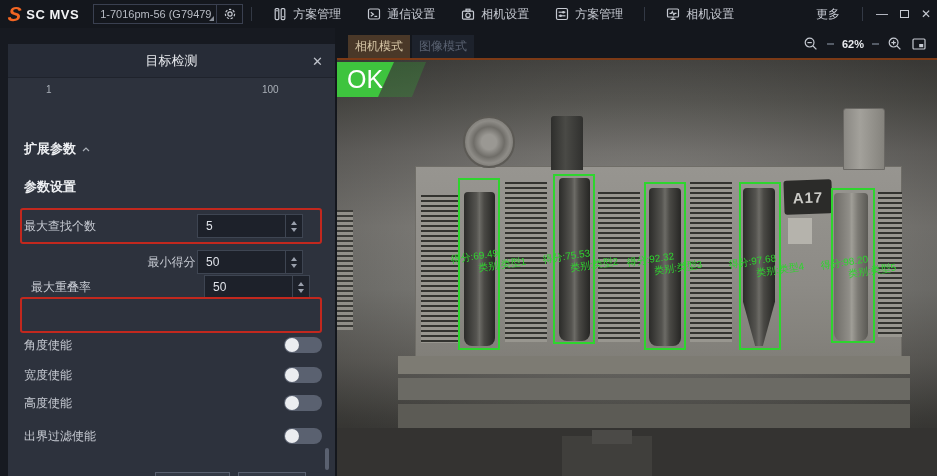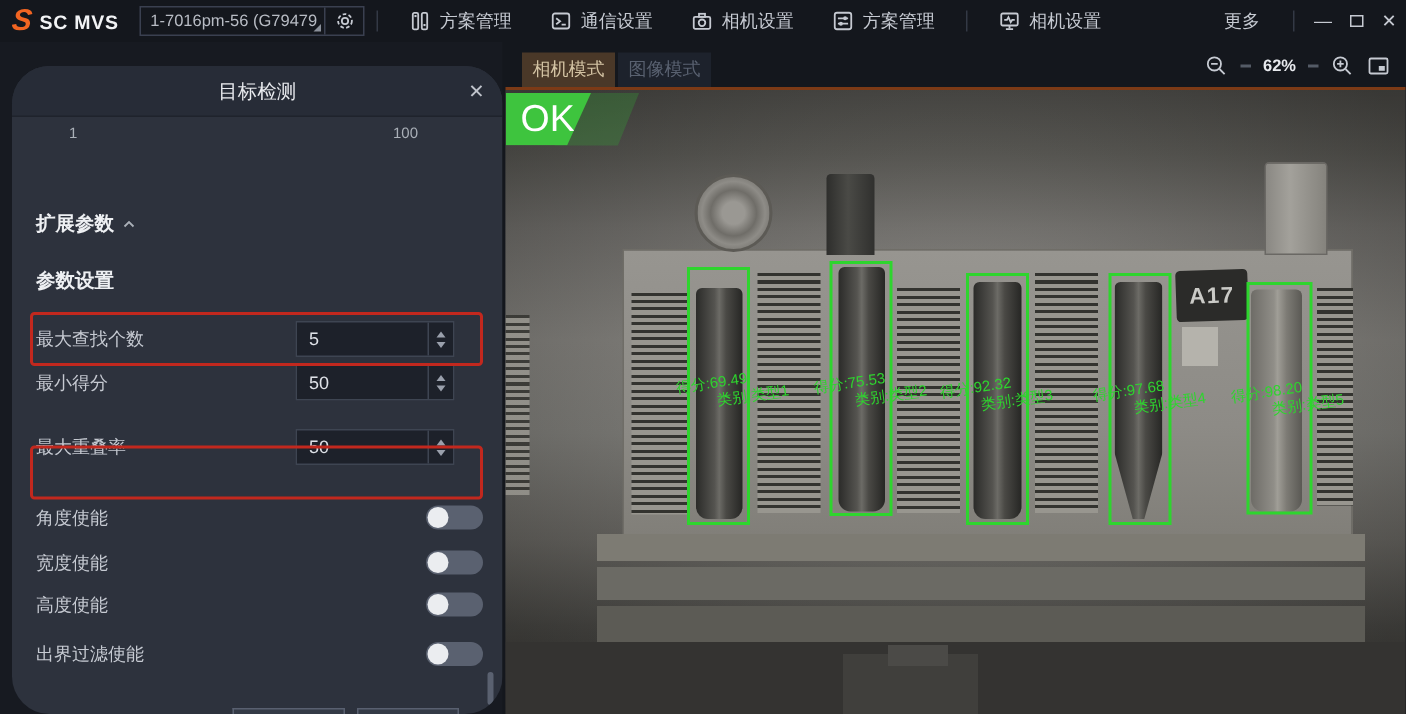--- a/index.html
+++ b/index.html
@@ -25,21 +25,21 @@
   .menu-item { display:flex; align-items:center; gap:6px; padding:0 13px; font-size:12px;
     color:#c6cad2; cursor:default; }
   .tb-right { margin-left:auto; display:flex; align-items:center; }
   .more-btn { font-size:12px; padding:0 14px; }
   .winbtn { width:22px; height:28px; display:flex; align-items:center; justify-content:center;
     font-size:12px; color:#c6cad2; }
   .maxbox { width:9px; height:8px; border:1px solid #c6cad2; }
 
   
   .panel { position:absolute; left:8px; top:44px; width:327px; height:432px;
-    background:#2d323d; overflow:hidden;border-radius:25px; }
+    background:#2d323d; overflow:hidden; }
   .panel-header { position:relative; height:34px; background:#272c37;
     border-bottom:1px solid #1f232c; display:flex; align-items:center; justify-content:center; }
   .panel-title { font-size:13px; color:#e8eaee; }
   .panel-close { position:absolute; right:12px; top:0; height:34px; display:flex;
     align-items:center; font-size:13px; color:#c0c4cc; cursor:default; }
   .slider-min { position:absolute; left:38px; top:40px; font-size:10px; color:#aab0b8; }
   .slider-max { position:absolute; left:254px; top:40px; font-size:10px; color:#aab0b8; }
   .sec-head { position:absolute; left:16px; font-size:13px; font-weight:bold; color:#eef0f3;
     display:flex; align-items:center; gap:6px; }
   .caret-up { width:8px; height:5px; }
@@ -256,31 +256,31 @@
   <div class="prow" style="top:170px;">
     <span class="plabel">最大查找个数</span>
     <div class="pinput">
       <span class="val">5</span>
       <div class="spin">
         <span class="arr-up"></span>
         <span class="arr-dn"></span>
       </div>
     </div>
   </div>
-  <div class="prow" style="top:199px;">
+  <div class="prow" style="top:206px;justify-content:center;">
     <span class="plabel">最小得分</span>
     <div class="pinput">
       <span class="val">50</span>
       <div class="spin">
         <span class="arr-up"></span>
         <span class="arr-dn"></span>
       </div>
     </div>
   </div>
-  <div class="prow" style="top:242px;">
+  <div class="prow" style="top:231px;margin-left:7px;">
     <span class="plabel">最大重叠率</span>
     <div class="pinput">
       <span class="val">50</span>
       <div class="spin">
         <span class="arr-up"></span>
         <span class="arr-dn"></span>
       </div>
     </div>
   </div>
 

